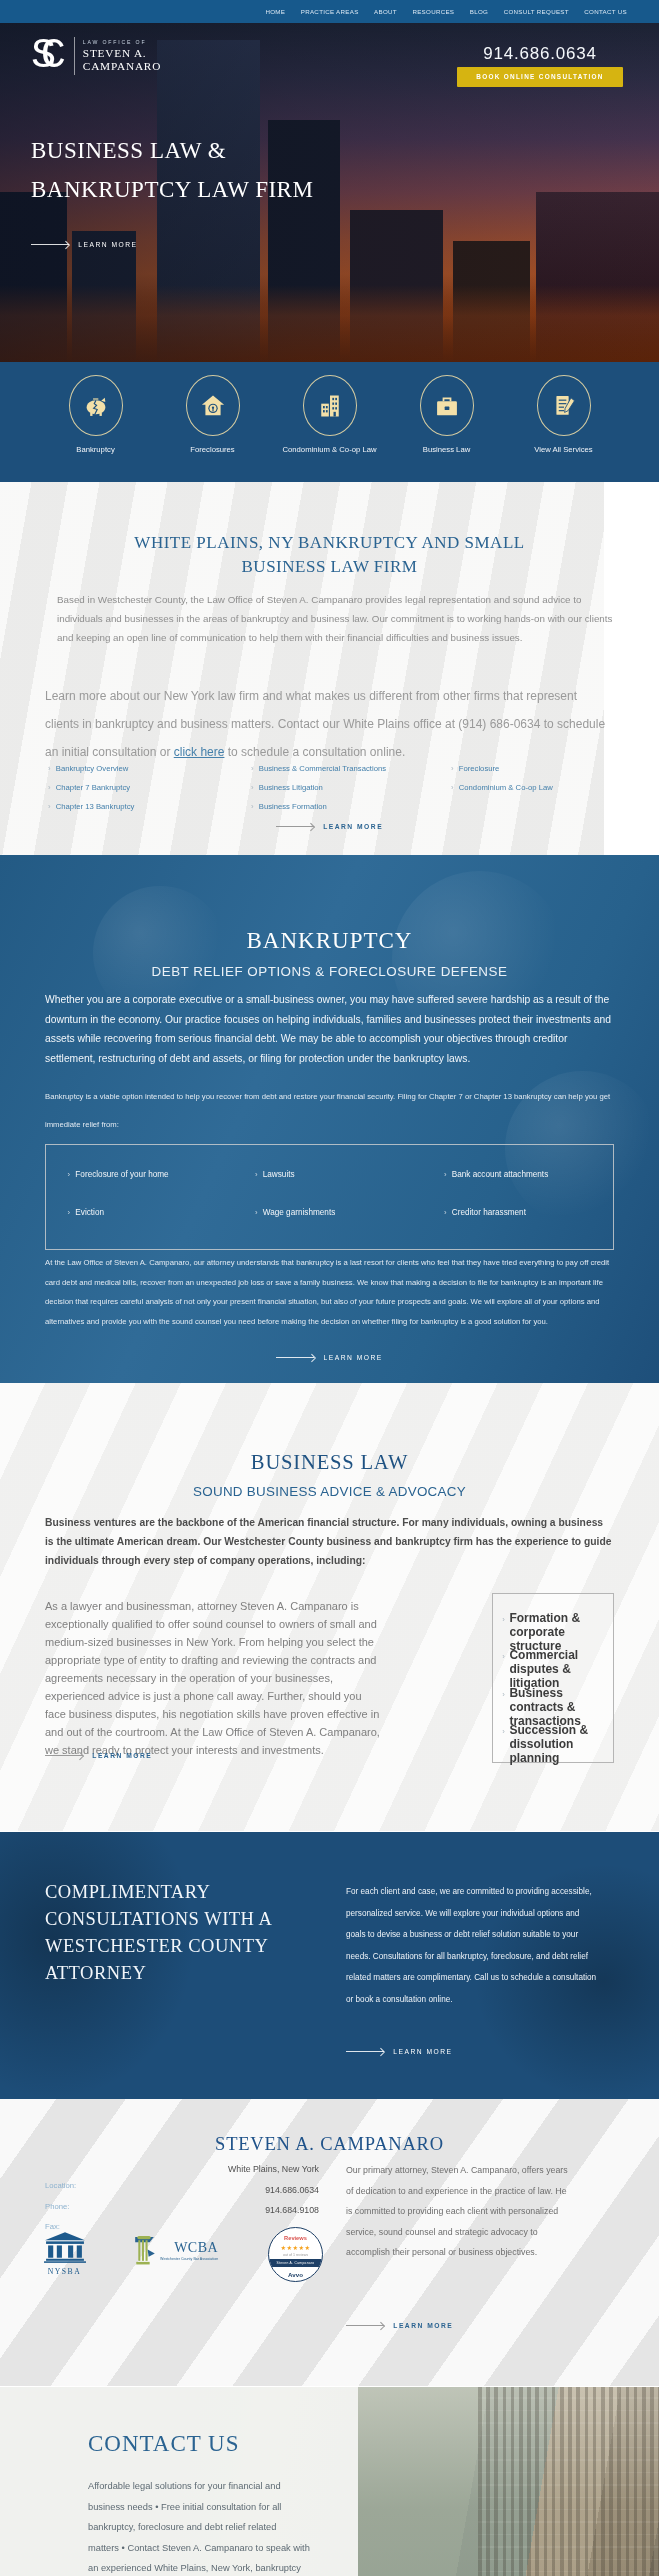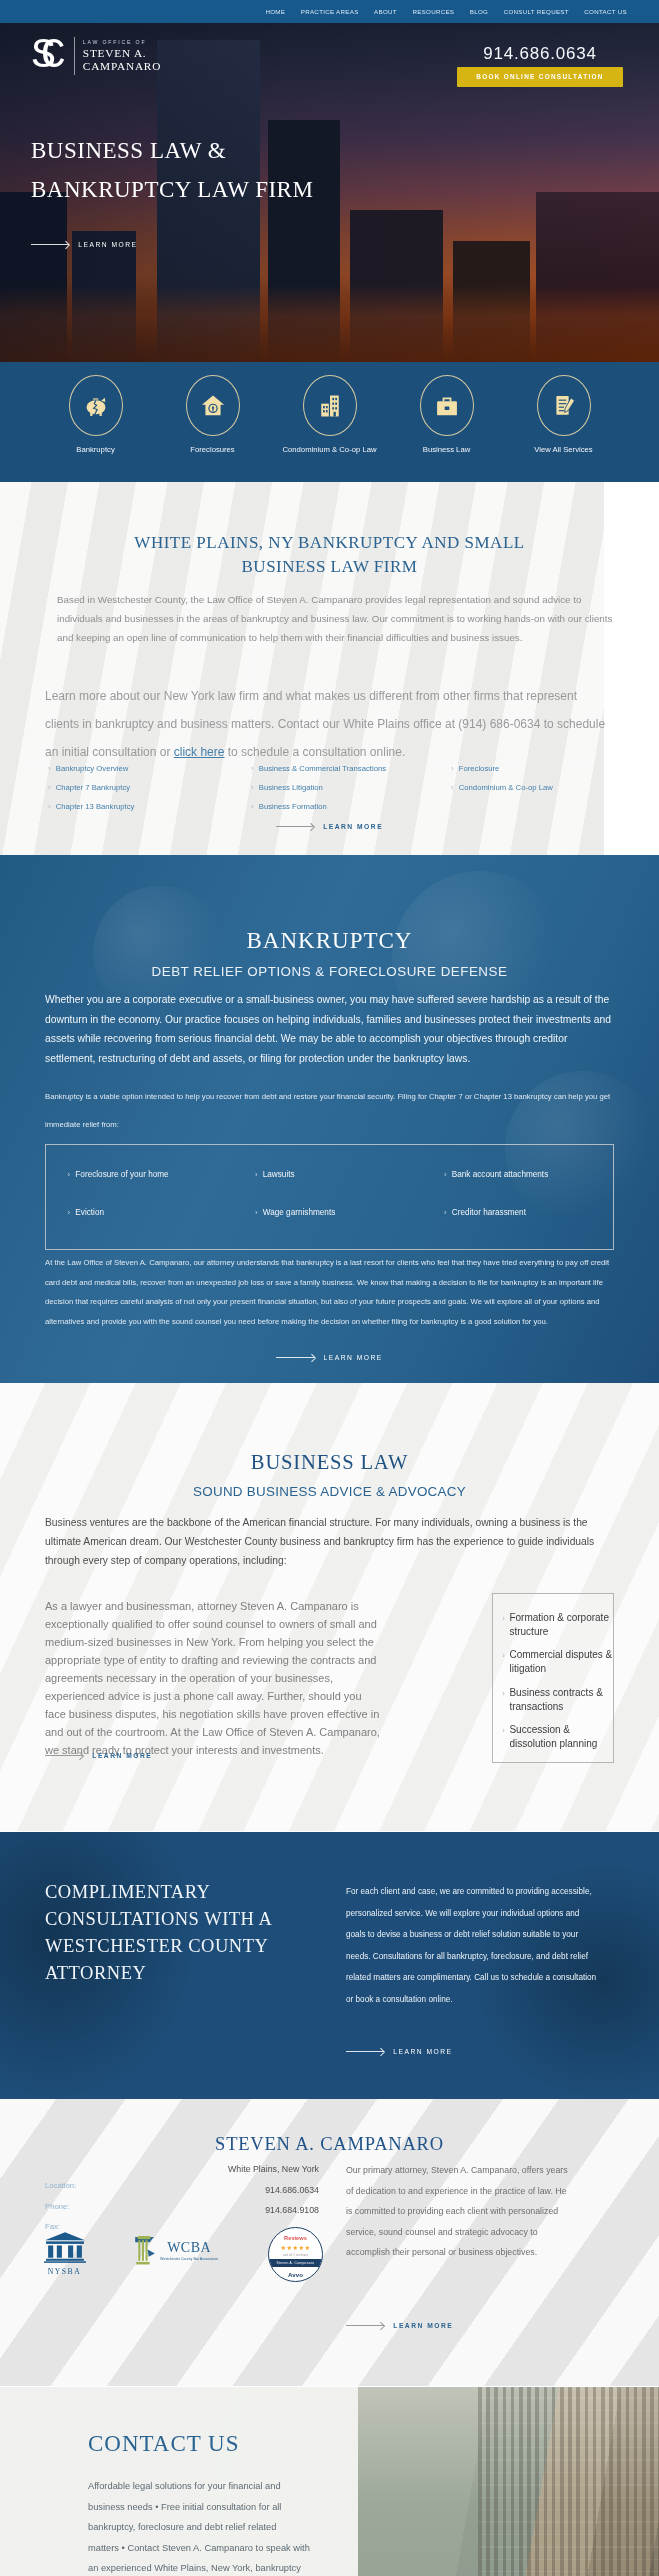--- a/index.html
+++ b/index.html
@@ -89,26 +89,26 @@
   .bk-p3{position:absolute;left:45px;top:398px;width:569px;font-size:7.7px;line-height:19.6px;color:#e2eaf2;}
   .bk-learn{position:absolute;left:0;top:499px;width:659px;display:flex;justify-content:center;}
   .lm-w{font-size:6.7px;letter-spacing:1.5px;color:#fff;}
 
   
   .s-biz{position:absolute;top:1383px;left:0;width:659px;height:448px;background:#f5f5f4;
          background-image:repeating-linear-gradient(115deg,rgba(255,255,255,.6) 0 41px,rgba(0,0,0,.02) 41px 82px);}
   .bz-title{position:absolute;left:0;top:68px;width:659px;text-align:center;color:#1f5282;
             font-family:"Liberation Serif",serif;font-size:20.6px;letter-spacing:0.8px;}
   .bz-sub{position:absolute;left:0;top:101px;width:659px;text-align:center;color:#2a6391;font-size:13.4px;letter-spacing:0.3px;}
-  .bz-p1{position:absolute;left:45px;top:130px;width:569px;color:#4d4d4d;font-size:10.3px;line-height:19px;}
+  .bz-p1{position:absolute;left:45px;top:130px;width:569px;color:#4d4d4d;font-size:10.3px;line-height:19px;font-weight:bold;}
   .bz-left{position:absolute;left:45px;top:214px;width:335px;color:#7f7f7f;font-size:11px;line-height:18px;}
   .bz-learn{position:absolute;left:45px;top:369px;}
   .bz-box{position:absolute;left:492px;top:210px;width:122px;height:170px;border:1.5px solid #b5b5b5;box-sizing:border-box;background:rgba(255,255,255,.25);}
   .bz-item{position:absolute;left:9.3px;display:flex;gap:4.6px;align-items:baseline;cursor:pointer;}
-  .bz-item .plt3{color:#3c3c3c;font-size:10px;line-height:14px;}
+  .bz-item .plt3{color:#3c3c3c;font-size:12px;line-height:14px;font-weight:bold;}
 
   
   .s-cons{position:absolute;top:1832px;left:0;width:659px;height:268px;background:#1d4d78;color:#fff;overflow:hidden;}
   .cn-dark1{position:absolute;left:-41px;top:0;width:237px;height:268px;background:radial-gradient(ellipse at 40% 40%,rgba(8,24,40,.45),rgba(8,24,40,0) 70%);}
   .cn-dark2{position:absolute;right:-31px;top:31px;width:216px;height:237px;background:radial-gradient(ellipse at 60% 50%,rgba(8,24,40,.4),rgba(8,24,40,0) 70%);}
   .cn-title{position:absolute;left:45px;top:47px;font-family:"Liberation Serif",serif;font-size:18.5px;line-height:27px;letter-spacing:0.5px;color:#f2f6fa;}
   .cn-para{position:absolute;left:346px;top:49px;width:252px;font-size:8.2px;line-height:21.6px;color:#eef3f8;}
   .cn-learn{position:absolute;left:346px;top:216px;}
 
   
@@ -434,21 +434,21 @@
           <rect x="10" y="26" width="10" height="24"></rect>
             <rect x="27" y="26" width="10" height="24"></rect>
           <rect x="49" y="26" width="10" height="24"></rect>
             <rect x="66" y="26" width="10" height="24"></rect>
           <rect x="6" y="52" width="74" height="4"></rect>
             <rect x="2" y="57" width="82" height="3"></rect>
         </g>
       </svg>
       <div class="nysba-t">NYSBA</div>
     </div>
-    <div class="badge" style="left:133px;top:135px;width:124px;text-align:center;">
+    <div class="badge" style="left:133px;top:135px;width:124px;text-align:right;">
       <div style="display:flex;align-items:center;gap:4.1px;">
         <svg width="23" height="32" viewBox="0 0 44 62">
           <path d="M4 6h36l-8 10H4z" fill="#2a6391"></path>
           <rect x="8" y="4" width="26" height="6" rx="3" fill="#9db253"></rect>
           <rect x="10" y="12" width="4" height="40" fill="#9db253"></rect>
             <rect x="17" y="12" width="4" height="40" fill="#9db253"></rect>
           <rect x="24" y="12" width="4" height="40" fill="#9db253"></rect>
           <path d="M28 30l14 8-12 6z" fill="#2a6391"></path>
           <rect x="6" y="54" width="26" height="5" fill="#9db253"></rect>
         </svg>

